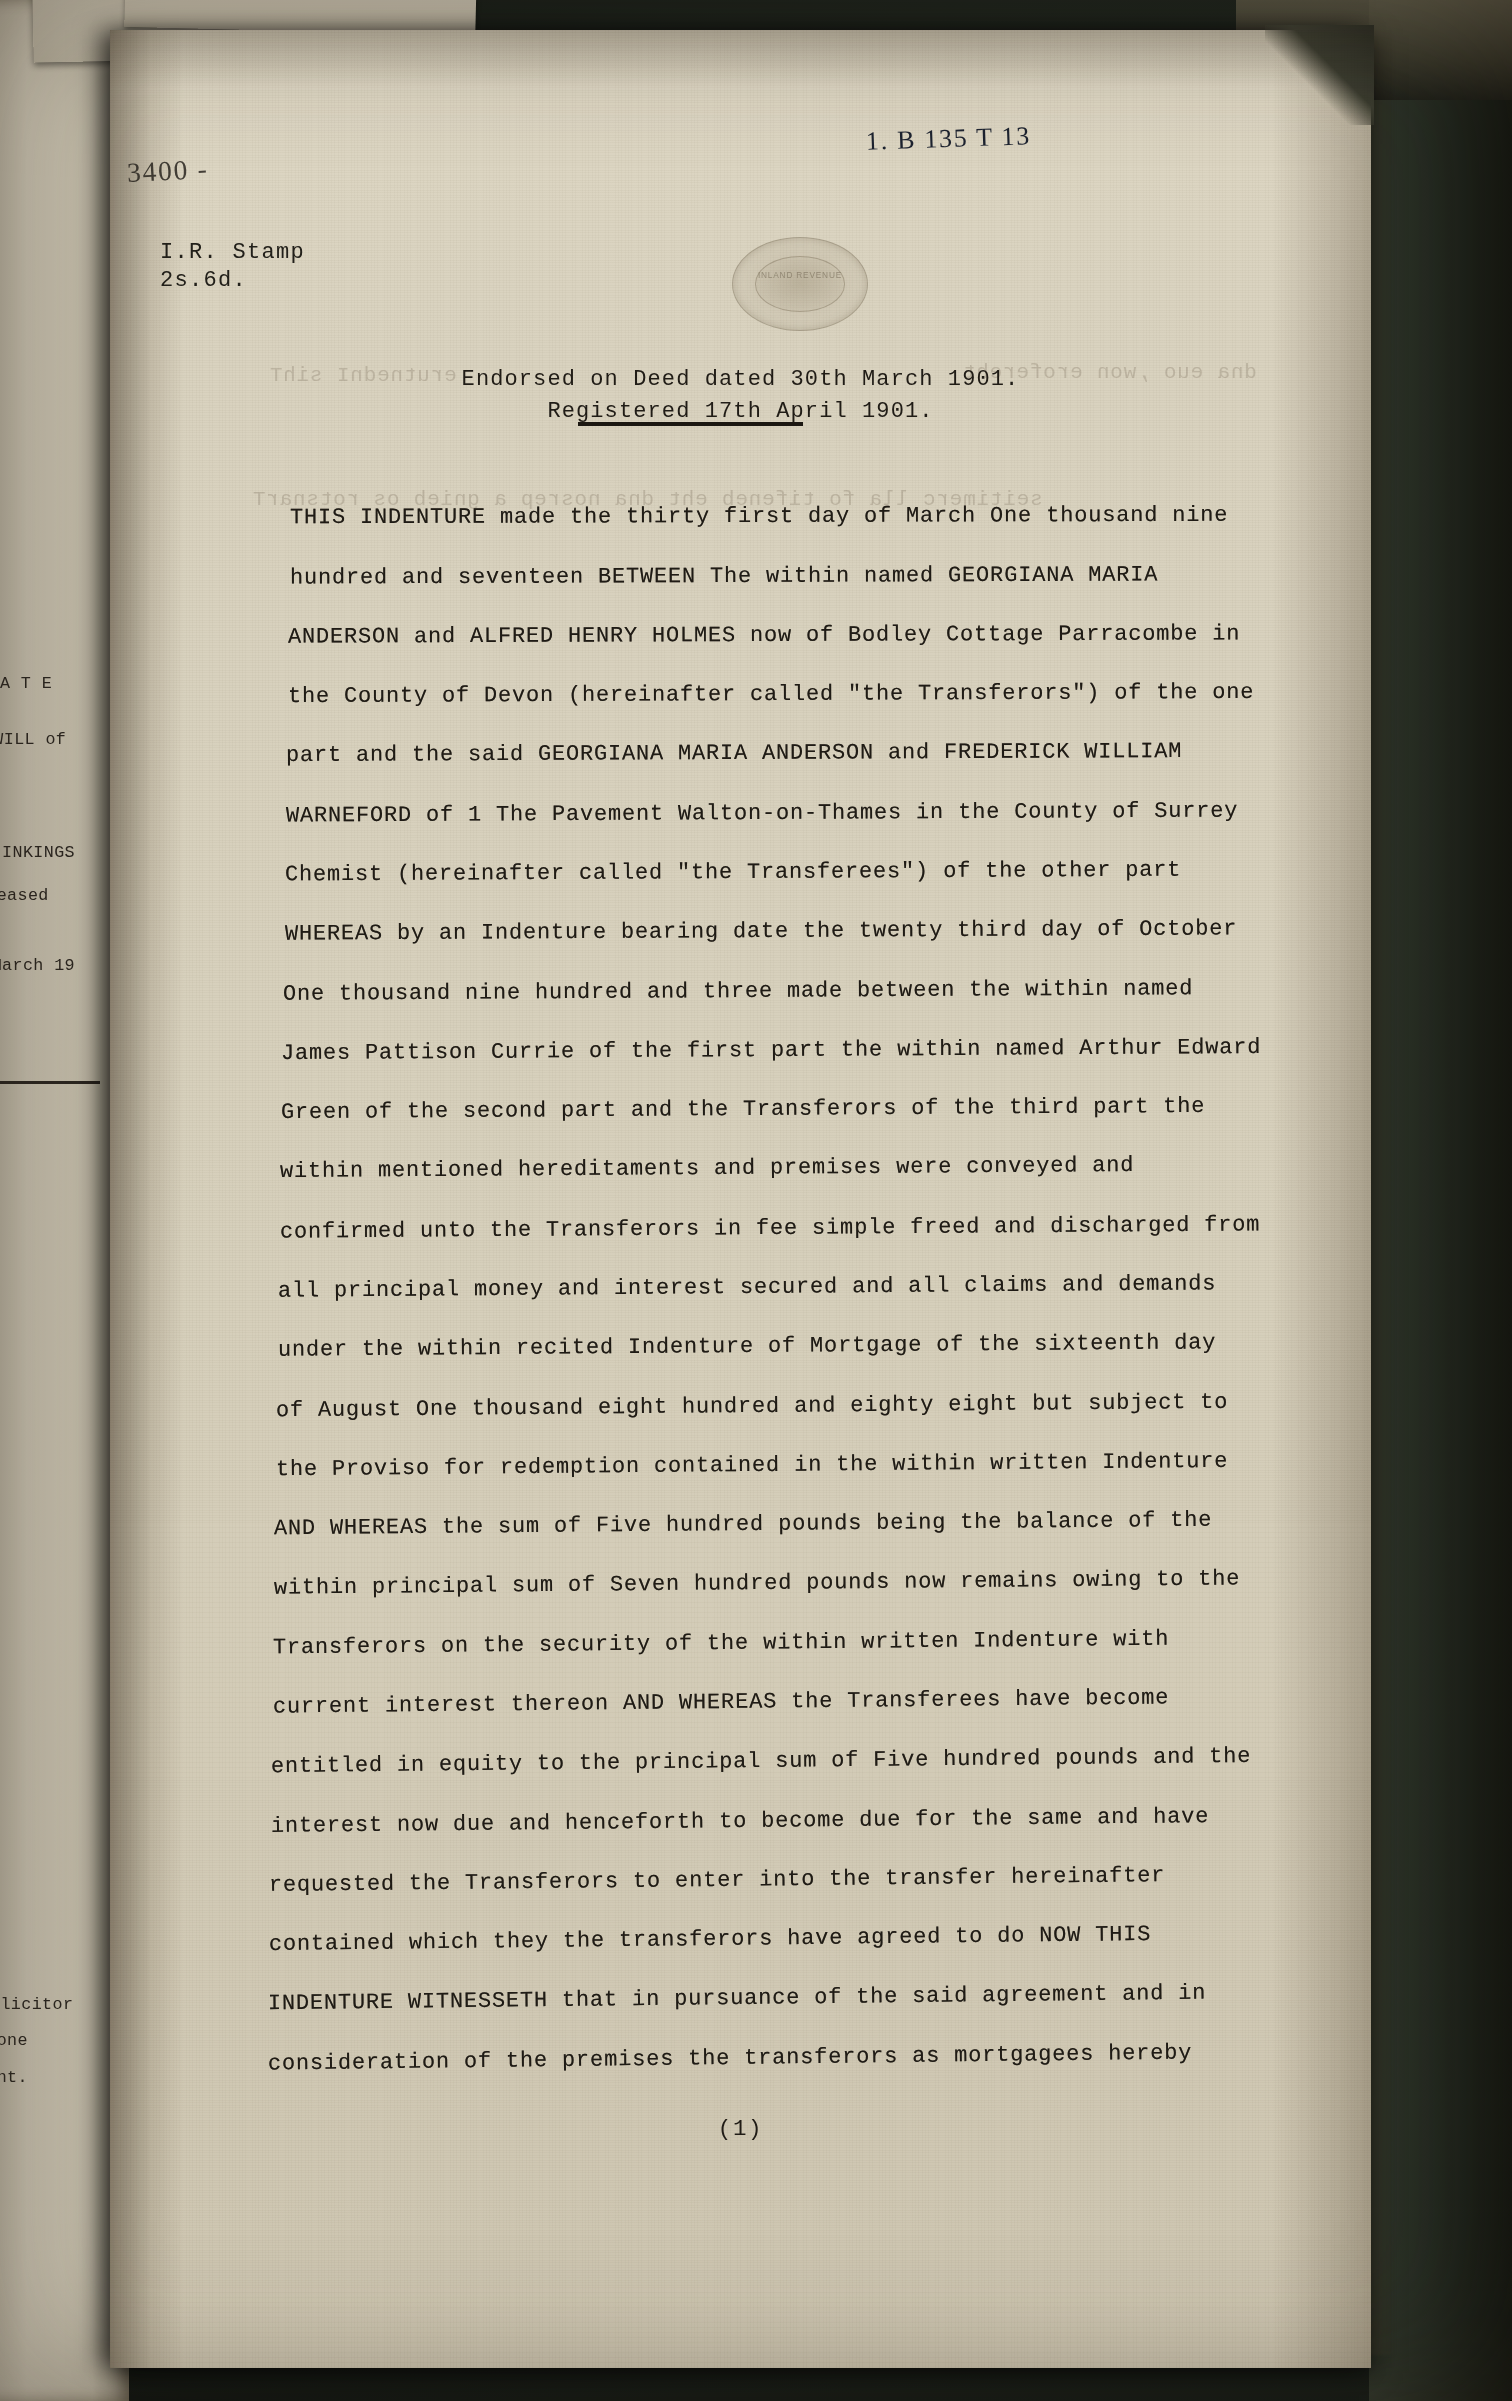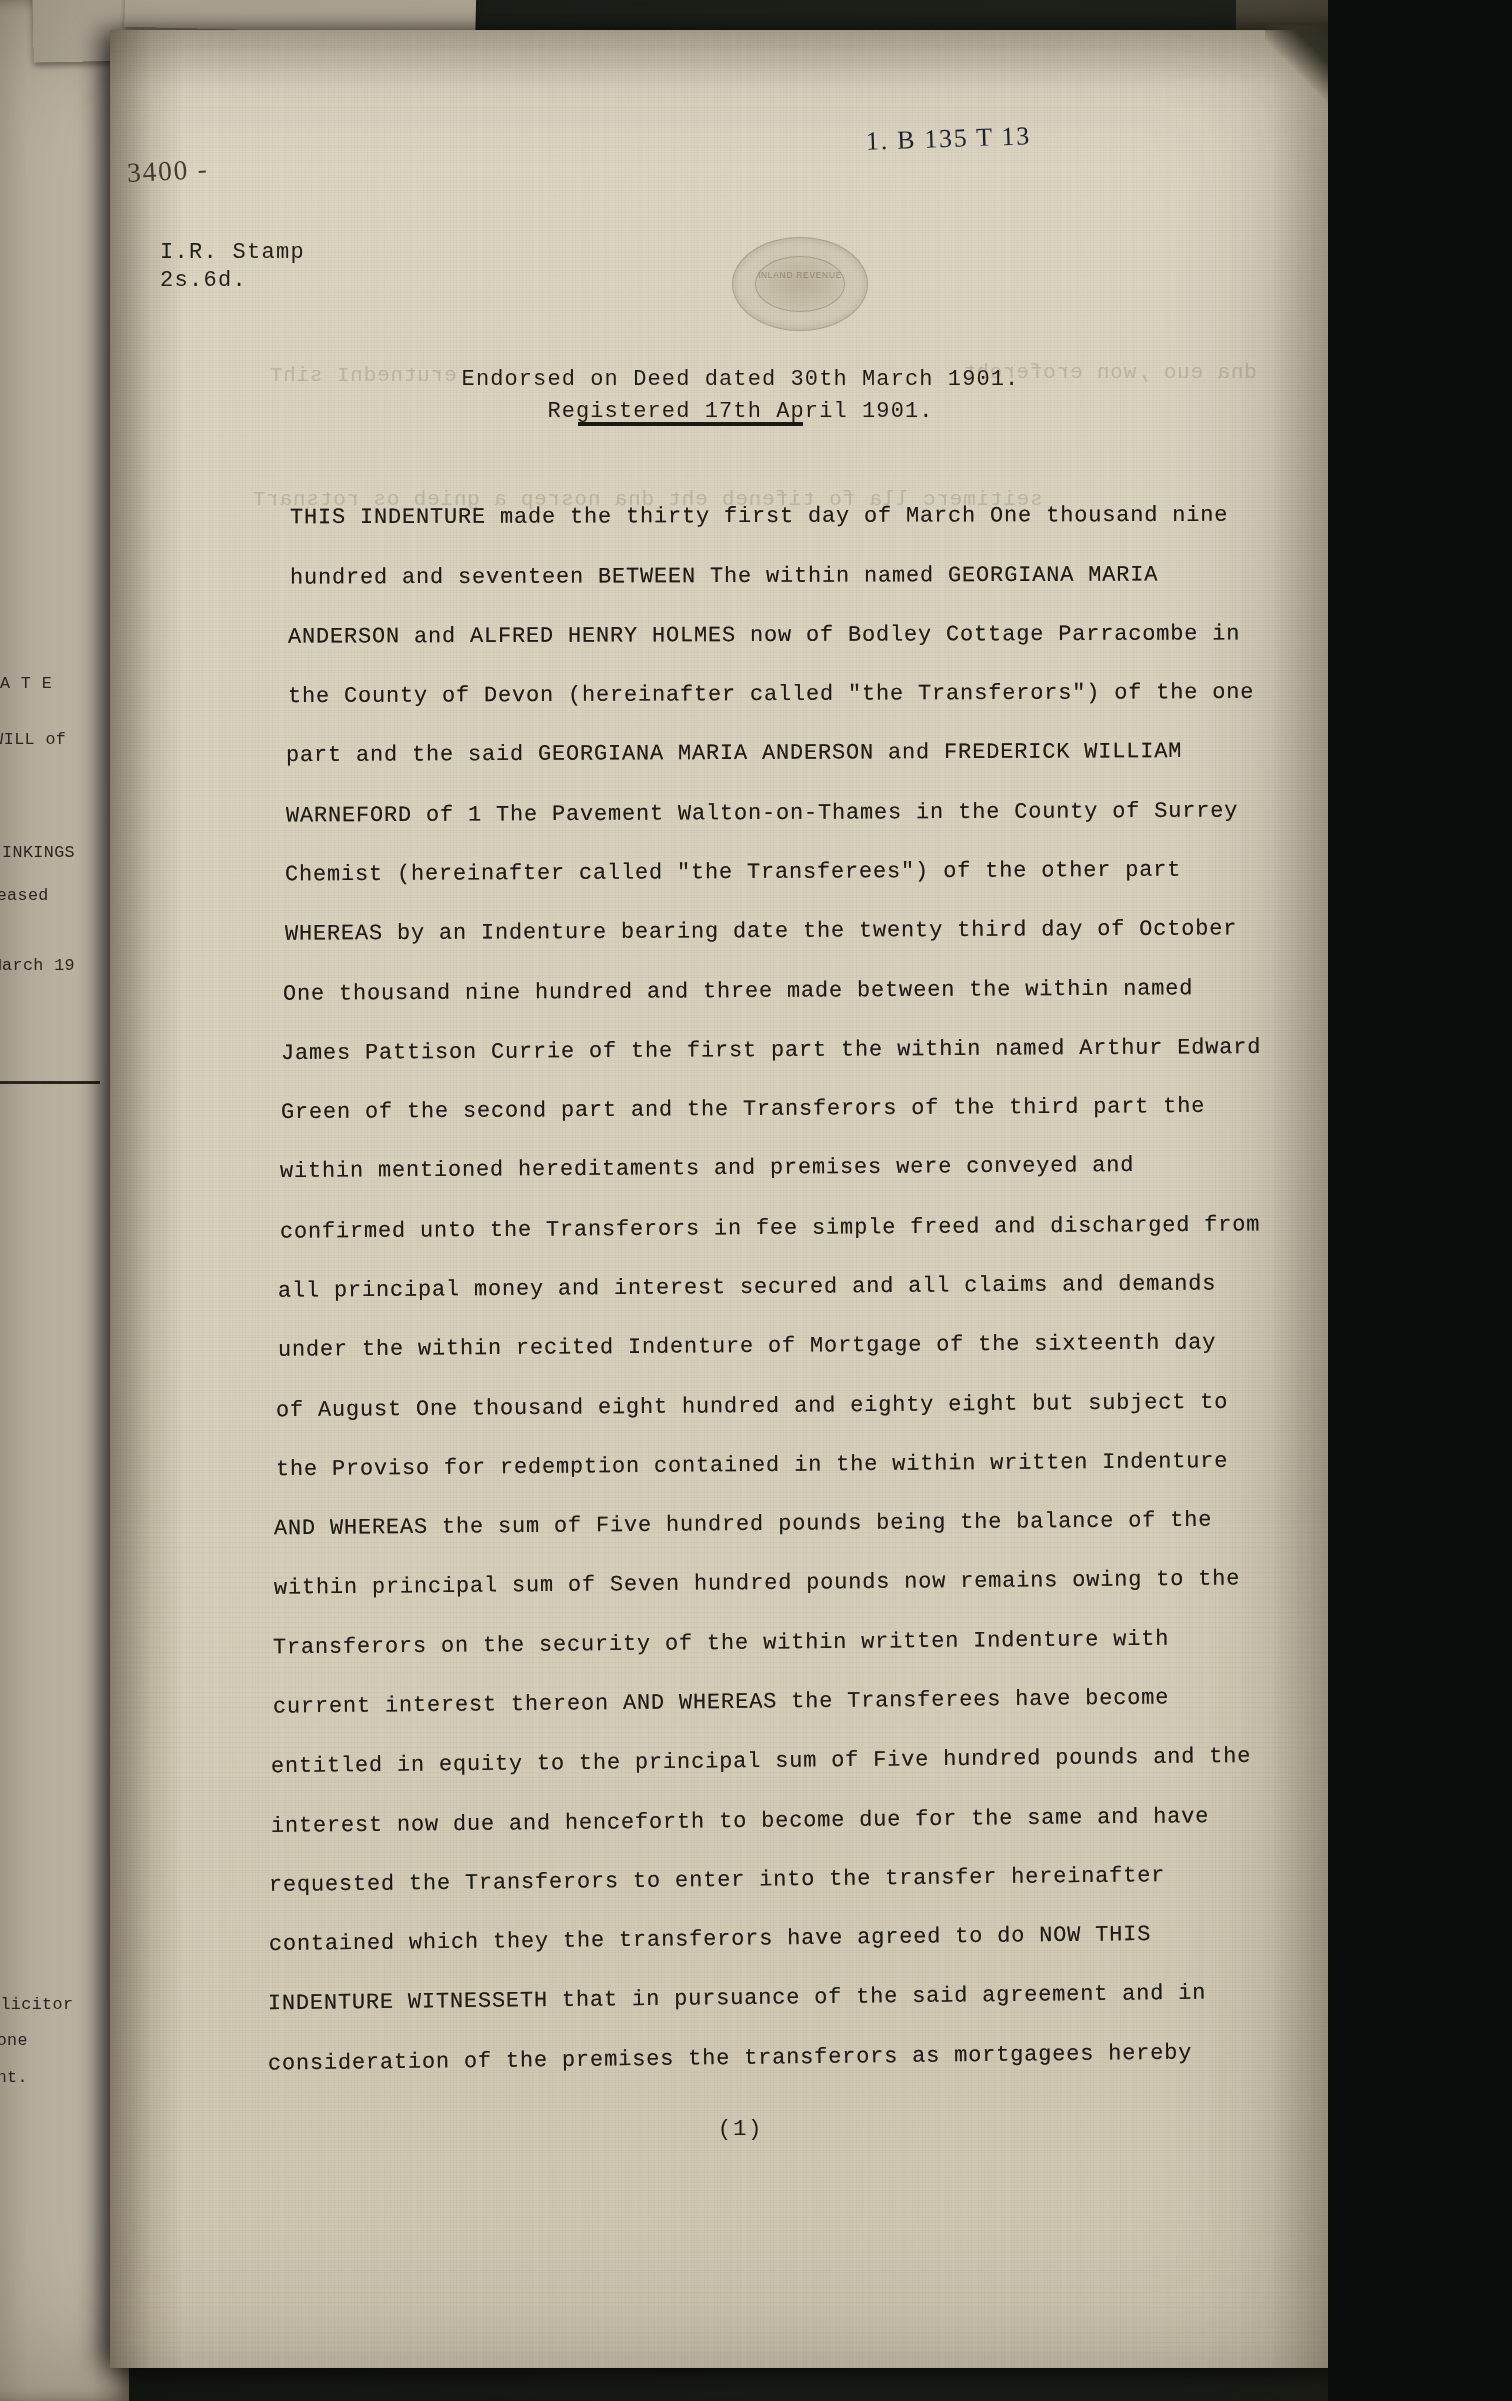--- a/index.html
+++ b/index.html
@@ -2,21 +2,21 @@
 <html style="font-size:13.4px"><head>
 <meta charset="utf-8">
 <style>
   html, body {
     margin: 0;
     padding: 0;
     background: #0b0d0c;
   }
   #page {
     position: relative;
-    width: 1328px;
+    width: 1512px;
     height: 2401px;
     overflow: hidden;
     background: #14110d;
     font-family: "Liberation Mono", monospace;
   }
 
   
   .bg-dark {
     position: absolute; inset: 0;
     background:

